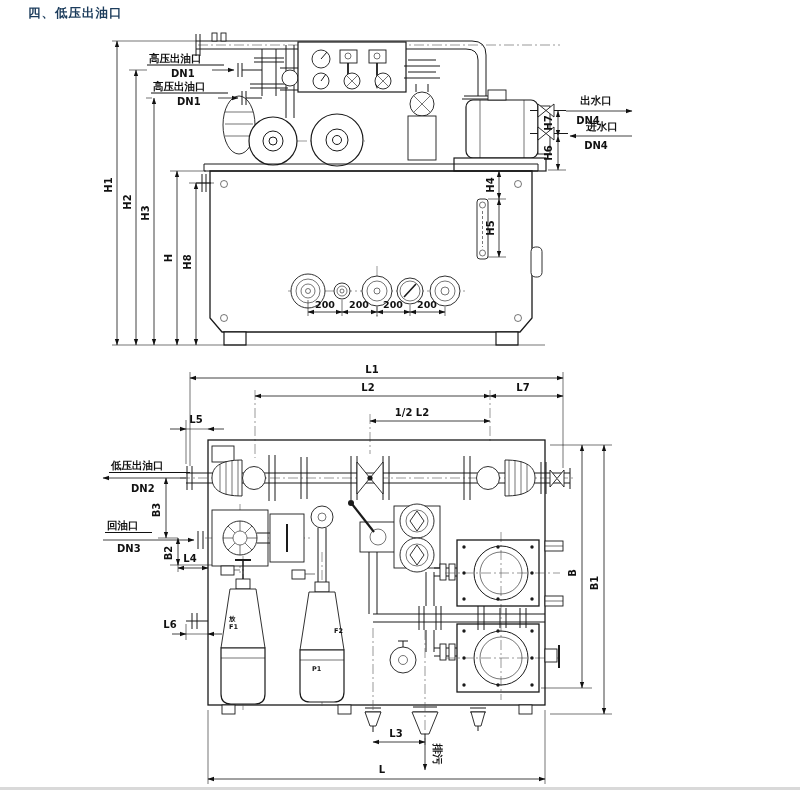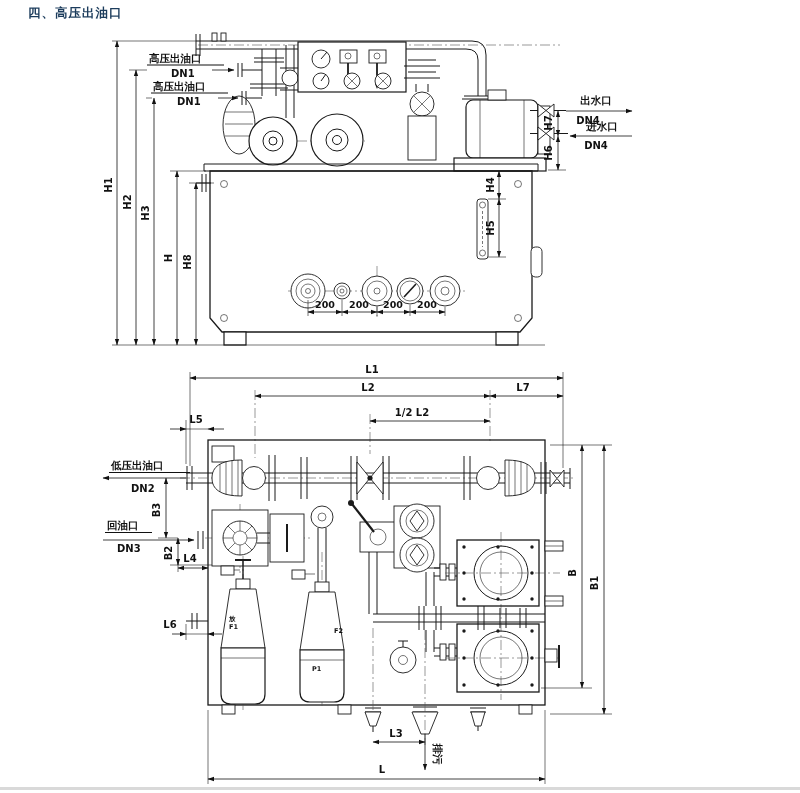--- a/index.html
+++ b/index.html
@@ -20,21 +20,21 @@
   .lab{font-size:10.5px;font-weight:700}
   .dn{font-size:10px;font-weight:700}
   .dim{font-size:10px;font-weight:700}
   .s{font-size:9.5px;font-weight:700}
   .n{font-size:6.5px;font-weight:700}
 </style>
 </head>
 <body>
 
 <div id="page">
-  <div id="title">四、高压出油口</div>
+  <div id="title">四、低压出油口</div>
 
   <svg width="800" height="793" viewBox="0 0 800 793">
     <defs>
       <marker id="ar" viewBox="0 0 10 10" refX="9" refY="5" markerWidth="9" markerHeight="9" orient="auto-start-reverse">
         <path d="M0,1.8 L9.5,5 L0,8.2 Z" fill="#111"></path>
       </marker>
     </defs>
 
     <g>
 

